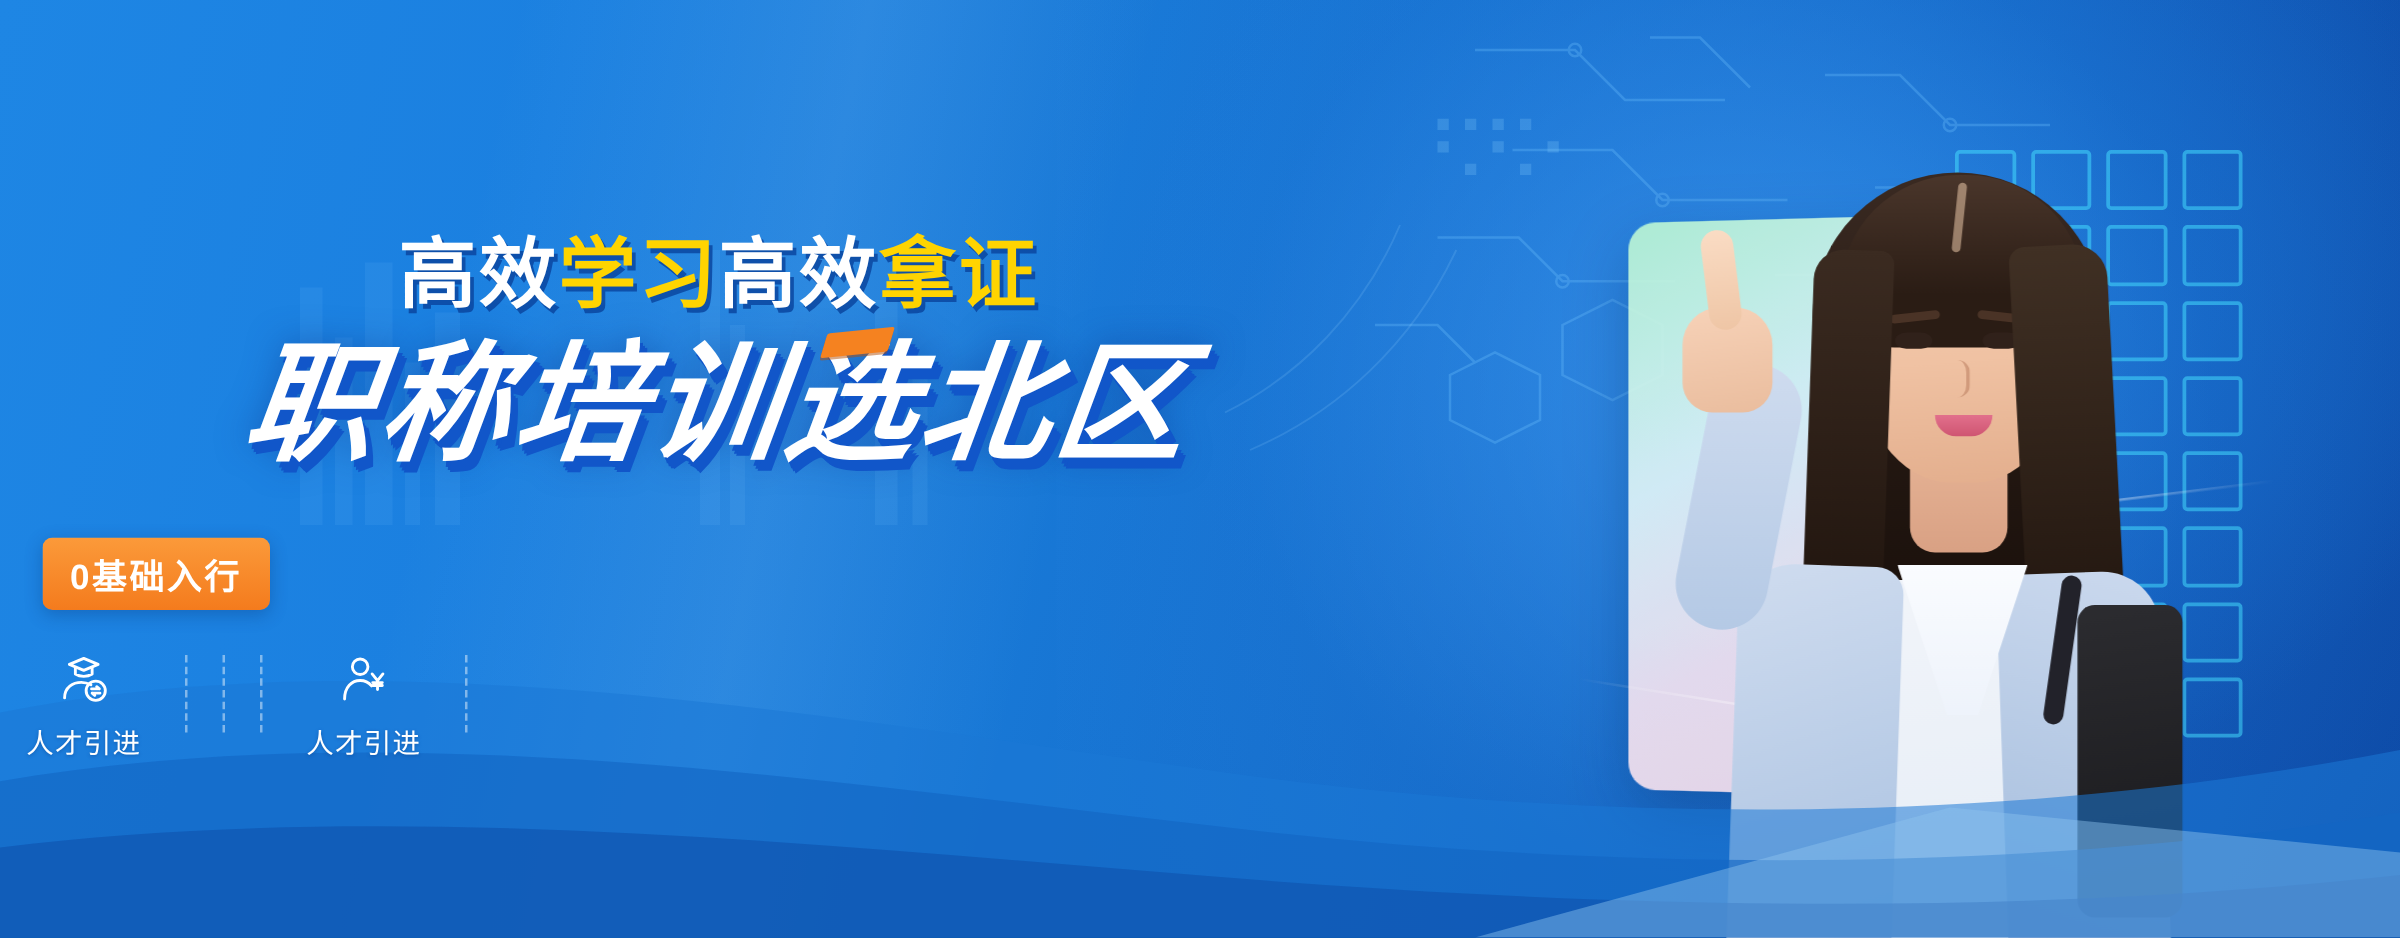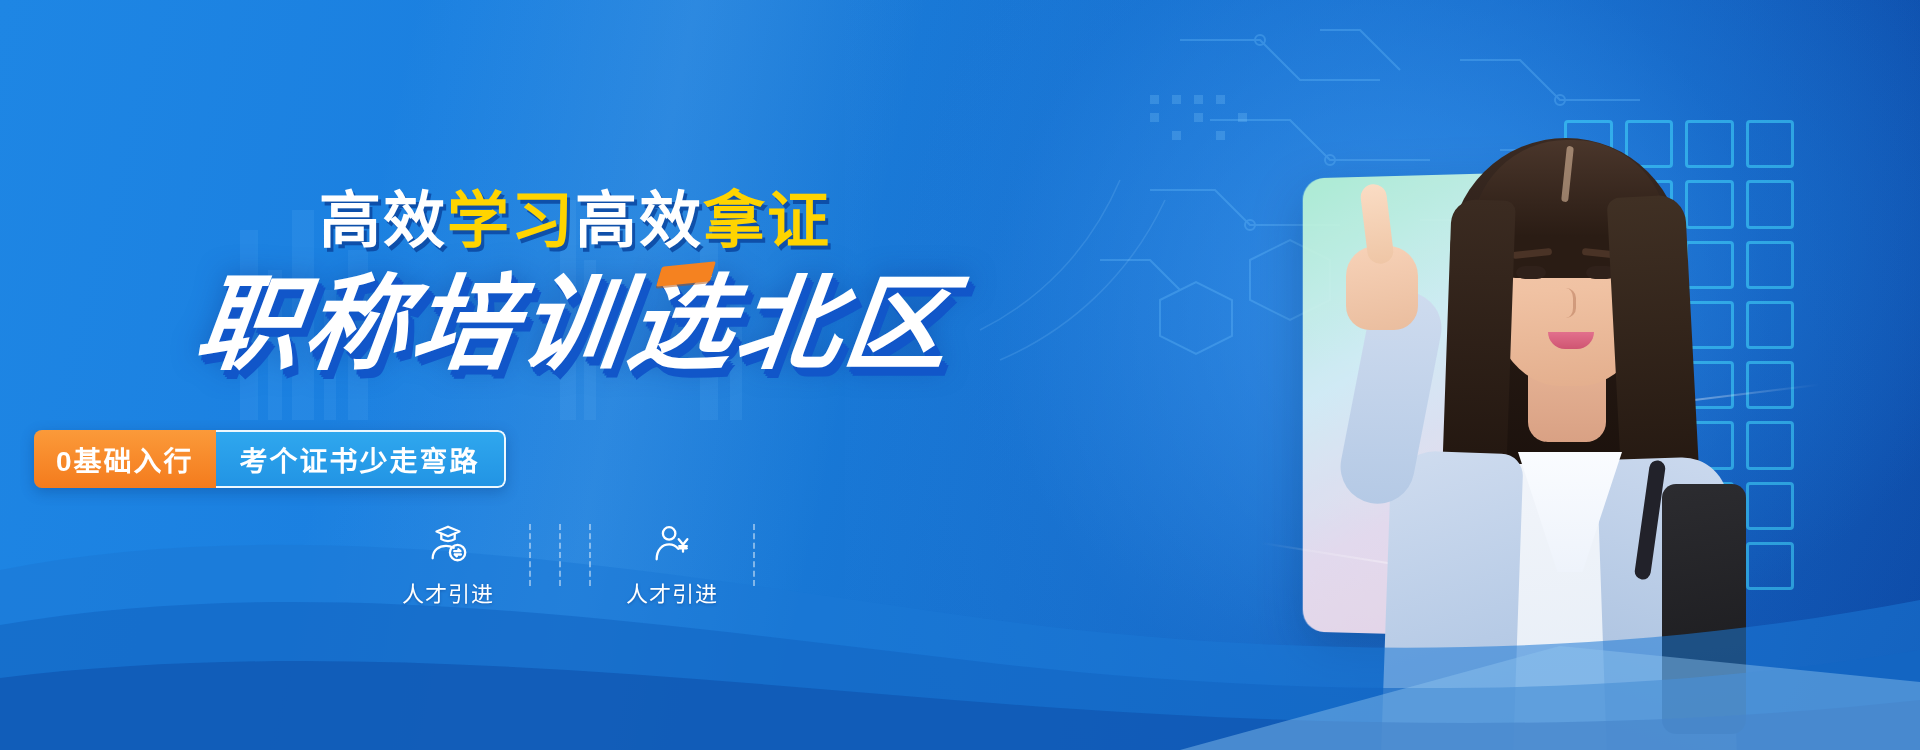--- a/index.html
+++ b/index.html
@@ -76,21 +76,21 @@
     display:flex;align-items:center;padding:0 24px;
     background:linear-gradient(180deg,#2fa7ee 0%,#2294e4 100%);
     color:#ffffff;font-size:28px;font-weight:700;letter-spacing:2px;
     border:2px solid rgba(255,255,255,.92);
     border-left:none;border-top-right-radius:8px;border-bottom-right-radius:8px;
   }
 
   
   .features{
     position:absolute;left:0;top:520px;width:1150px;
-    display:flex;justify-content:center;align-items:flex-start;
+    display:flex;align-items:flex-start;
   }
   .feature{
     width:134px;display:flex;flex-direction:column;align-items:center;gap:10px;
   }
   .feature-icon{width:46px;height:46px;display:block;}
   .feature-label{
     color:#ffffff;font-size:22px;letter-spacing:1px;white-space:nowrap;
     text-shadow:0 1px 3px rgba(8,50,120,.45);
   }
   .divider{
@@ -365,21 +365,20 @@
     </div>
 
     <div class="maintitle-wrap">
       <div class="maintitle">职称培训选北区</div>
       <div class="accent-stroke"></div>
     </div>
 
     <div class="badge-row">
       <div class="badge">
         <div class="badge-left">0基础入行</div>
-        <div class="badge-right">考个证书少走弯路</div>
       </div>
     </div>
 
     <div class="features">
 
       <div class="feature">
         <svg class="feature-icon" viewBox="0 0 48 48" fill="none" stroke="#ffffff" stroke-width="2.4" stroke-linecap="round" stroke-linejoin="round">
           <path d="M12 12 L24 7 L36 12 L24 17 Z"></path>
           <path d="M17 14.5 V20 C17 20 20 22 24 22 C28 22 31 20 31 20 V14.5"></path>
           <path d="M8 40 C8 31 15 27 22 27 C25 27 28 28 30 29"></path>

